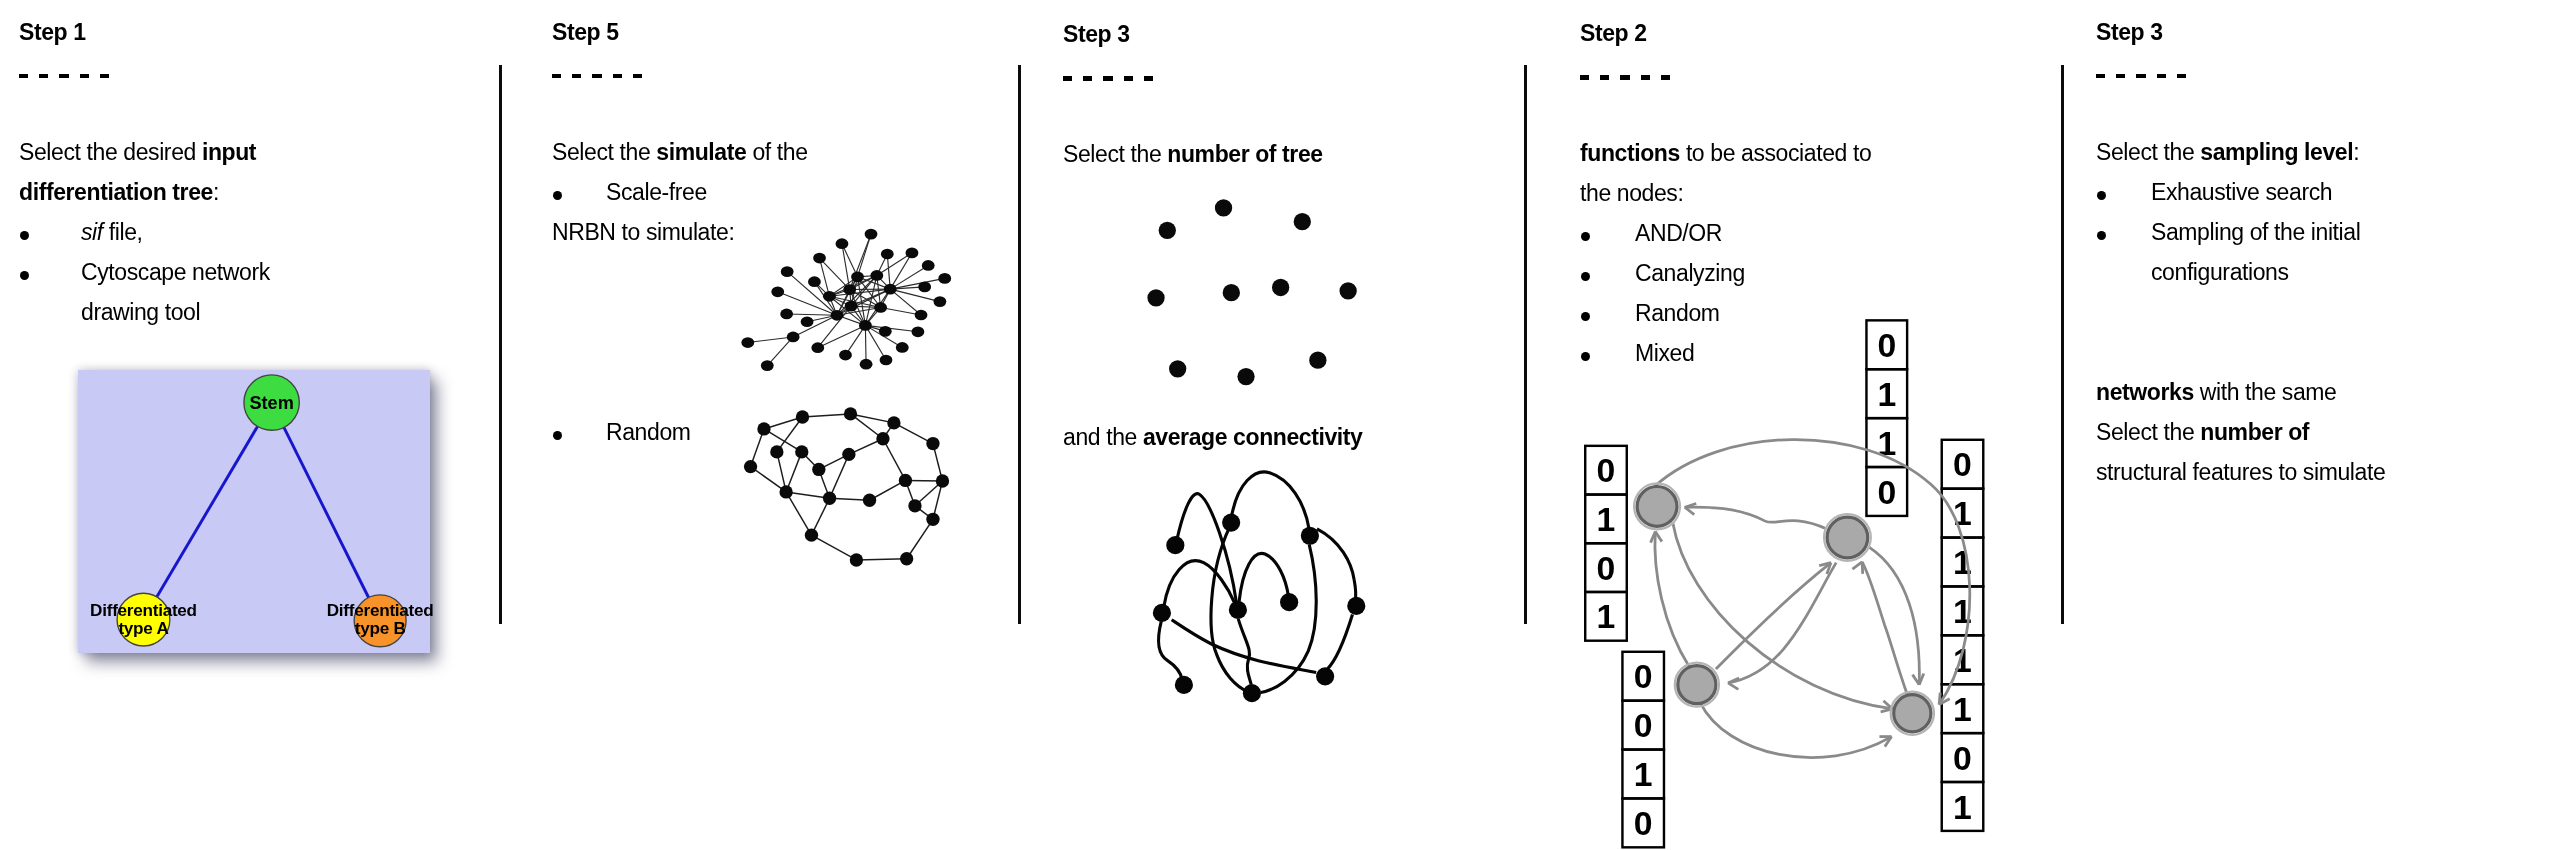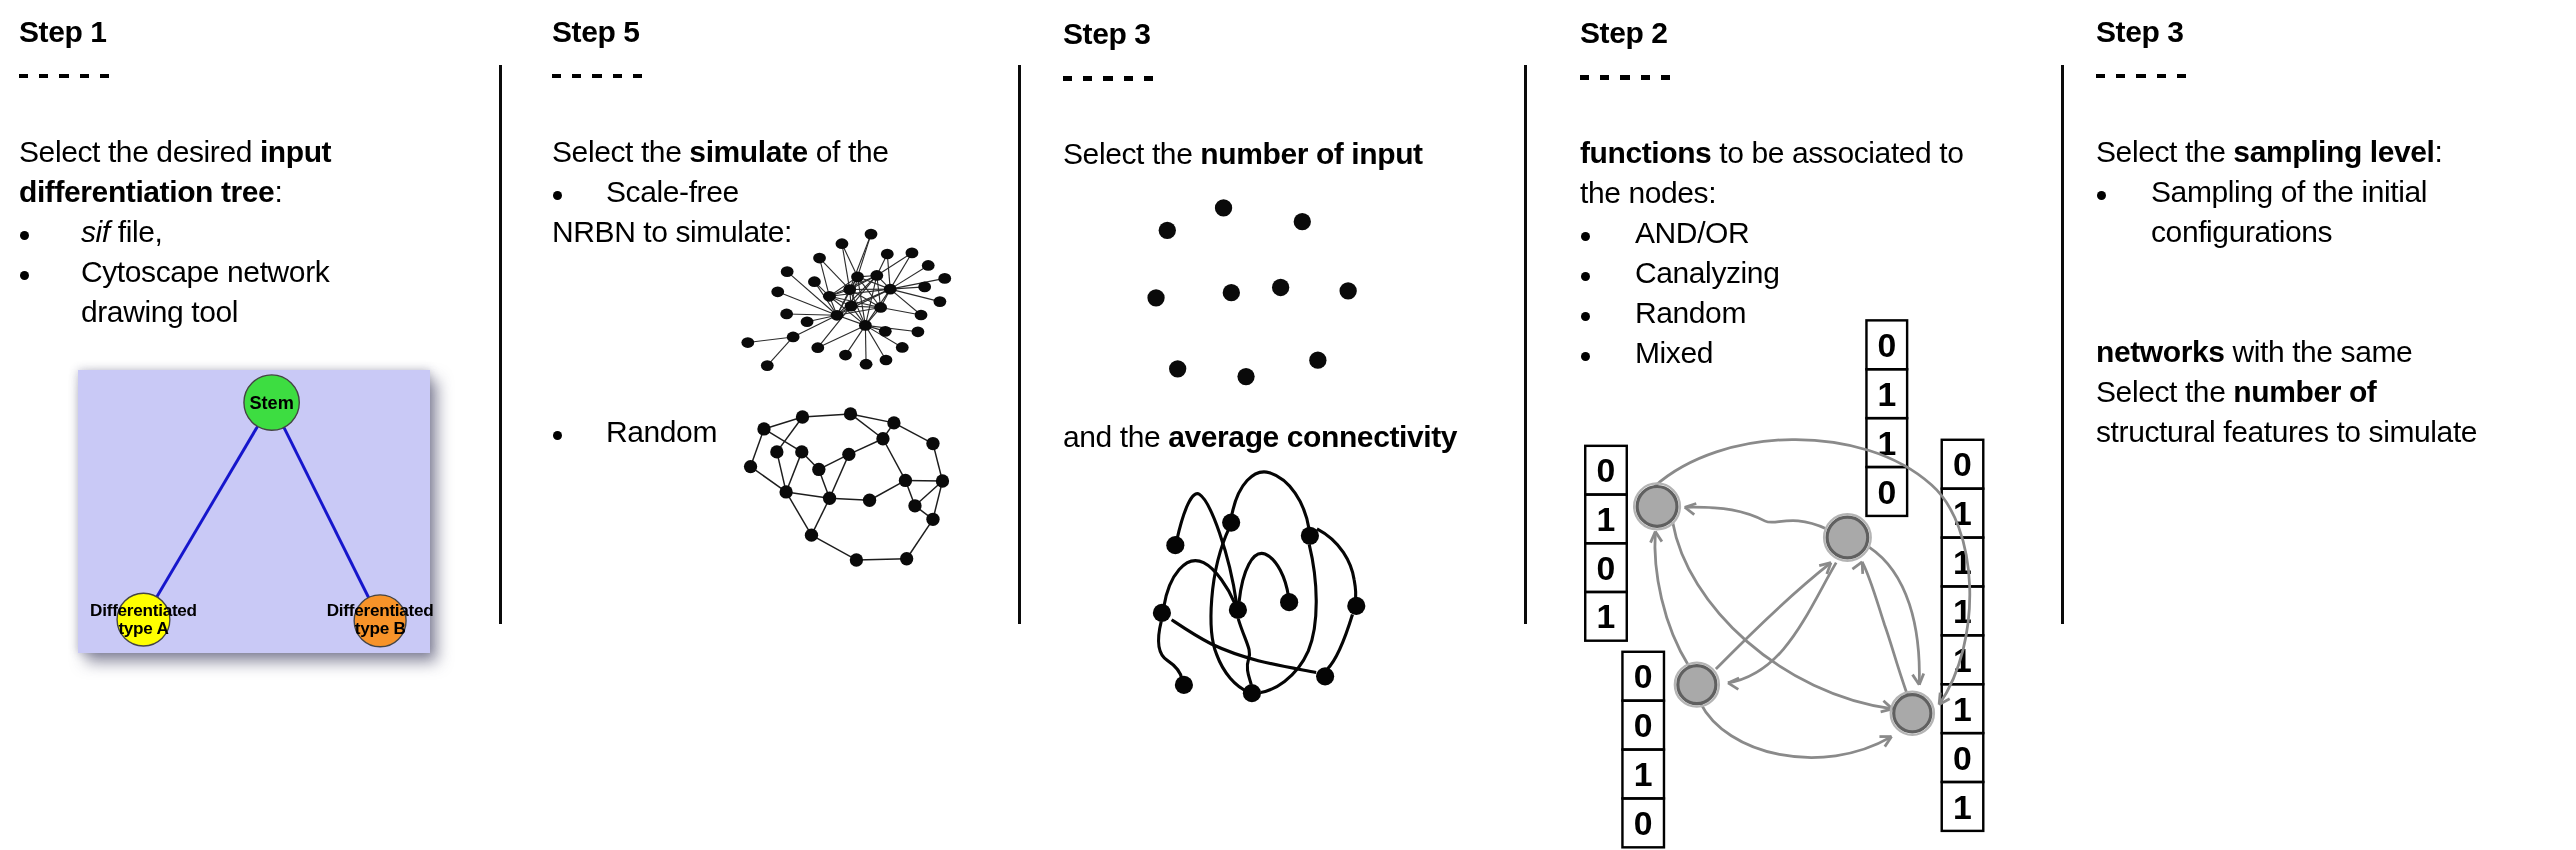--- a/index.html
+++ b/index.html
@@ -1,18 +1,18 @@
 <!DOCTYPE html>
 <html style="font-size:14px"><head>
 <meta charset="utf-8">
 <style>
 * { margin:0; padding:0; box-sizing:border-box; }
 html,body { width:2576px; height:851px; background:#ffffff; overflow:hidden; }
 body { font-family:"Liberation Sans", sans-serif; color:#000; position:relative; }
-.col { position:absolute; top:11.7px; font-size:30px; line-height:40px; white-space:nowrap; letter-spacing:-0.4px; }
+.col { position:absolute; top:11.7px; font-size:23px; line-height:40px; white-space:nowrap; letter-spacing:-0.4px; }
 .dash i { display:inline-block; width:9.2px; height:4.3px; background:#000; margin-right:11px; vertical-align:top; margin-top:22px; }
 .ln { height:40px; }
 .hd { font-weight:bold; }
 .bu { position:relative; }
 .bu::before { content:""; position:absolute; left:0.7px; top:19px; width:9px; height:9px; background:#000; border-radius:50%; }
 .sep { position:absolute; top:65px; width:2.6px; height:559px; background:#0b0b0b; }
 .tree { position:absolute; left:78px; top:370px; width:352px; height:283px; background:#c9c9f6;
   box-shadow: 7.8px 9.5px 14.7px rgba(60,60,95,.58), 0 0 8.7px rgba(60,60,95,.30); }
 svg.ov { position:absolute; left:0; top:0; }
 .nl { font-weight:bold; text-anchor:middle; fill:#000; }
@@ -41,21 +41,21 @@
 <div class="ln"></div>
 <div class="ln"></div>
 <div class="ln"></div>
 <div class="ln"></div>
 <div class="ln bu" style="padding-left:54px">Random</div>
 </div>
 <div class="col" style="left:1063px;top:14.3px">
 <div class="ln hd">Step 3</div>
 <div class="ln dash"><i></i><i></i><i></i><i></i><i></i></div>
 <div class="ln"></div>
-<div class="ln">Select the <b>number of input</b></div>
+<div class="ln">Select the <b>number of tree</b></div>
 <div class="ln"></div>
 <div class="ln"></div>
 <div class="ln"></div>
 <div class="ln"></div>
 <div class="ln"></div>
 <div class="ln"></div>
 <div class="ln" style="padding-top:2.6px">and the <b>average connectivity</b></div>
 </div>
 <div class="col" style="left:1580px;top:13.4px">
 <div class="ln hd">Step 2</div>
@@ -66,20 +66,21 @@
 <div class="ln bu" style="padding-left:55px">AND/OR</div>
 <div class="ln bu" style="padding-left:55px">Canalyzing</div>
 <div class="ln bu" style="padding-left:55px">Random</div>
 <div class="ln bu" style="padding-left:55px">Mixed</div>
 </div>
 <div class="col" style="left:2096px;top:11.7px">
 <div class="ln hd">Step 3</div>
 <div class="ln dash"><i></i><i></i><i></i><i></i><i></i></div>
 <div class="ln"></div>
 <div class="ln">Select the <b>sampling level</b>:</div>
+<div class="ln bu" style="padding-left:55px">Exhaustive search</div>
 <div class="ln bu" style="padding-left:55px">Sampling of the initial</div>
 <div class="ln" style="padding-left:55px">configurations</div>
 <div class="ln"></div>
 <div class="ln"></div>
 <div class="ln"><b>networks</b> with the same</div>
 <div class="ln">Select the <b>number of</b></div>
 <div class="ln">structural features to simulate</div>
 </div>
 <div class="sep" style="left:499px"></div>
 <div class="sep" style="left:1018px"></div>

